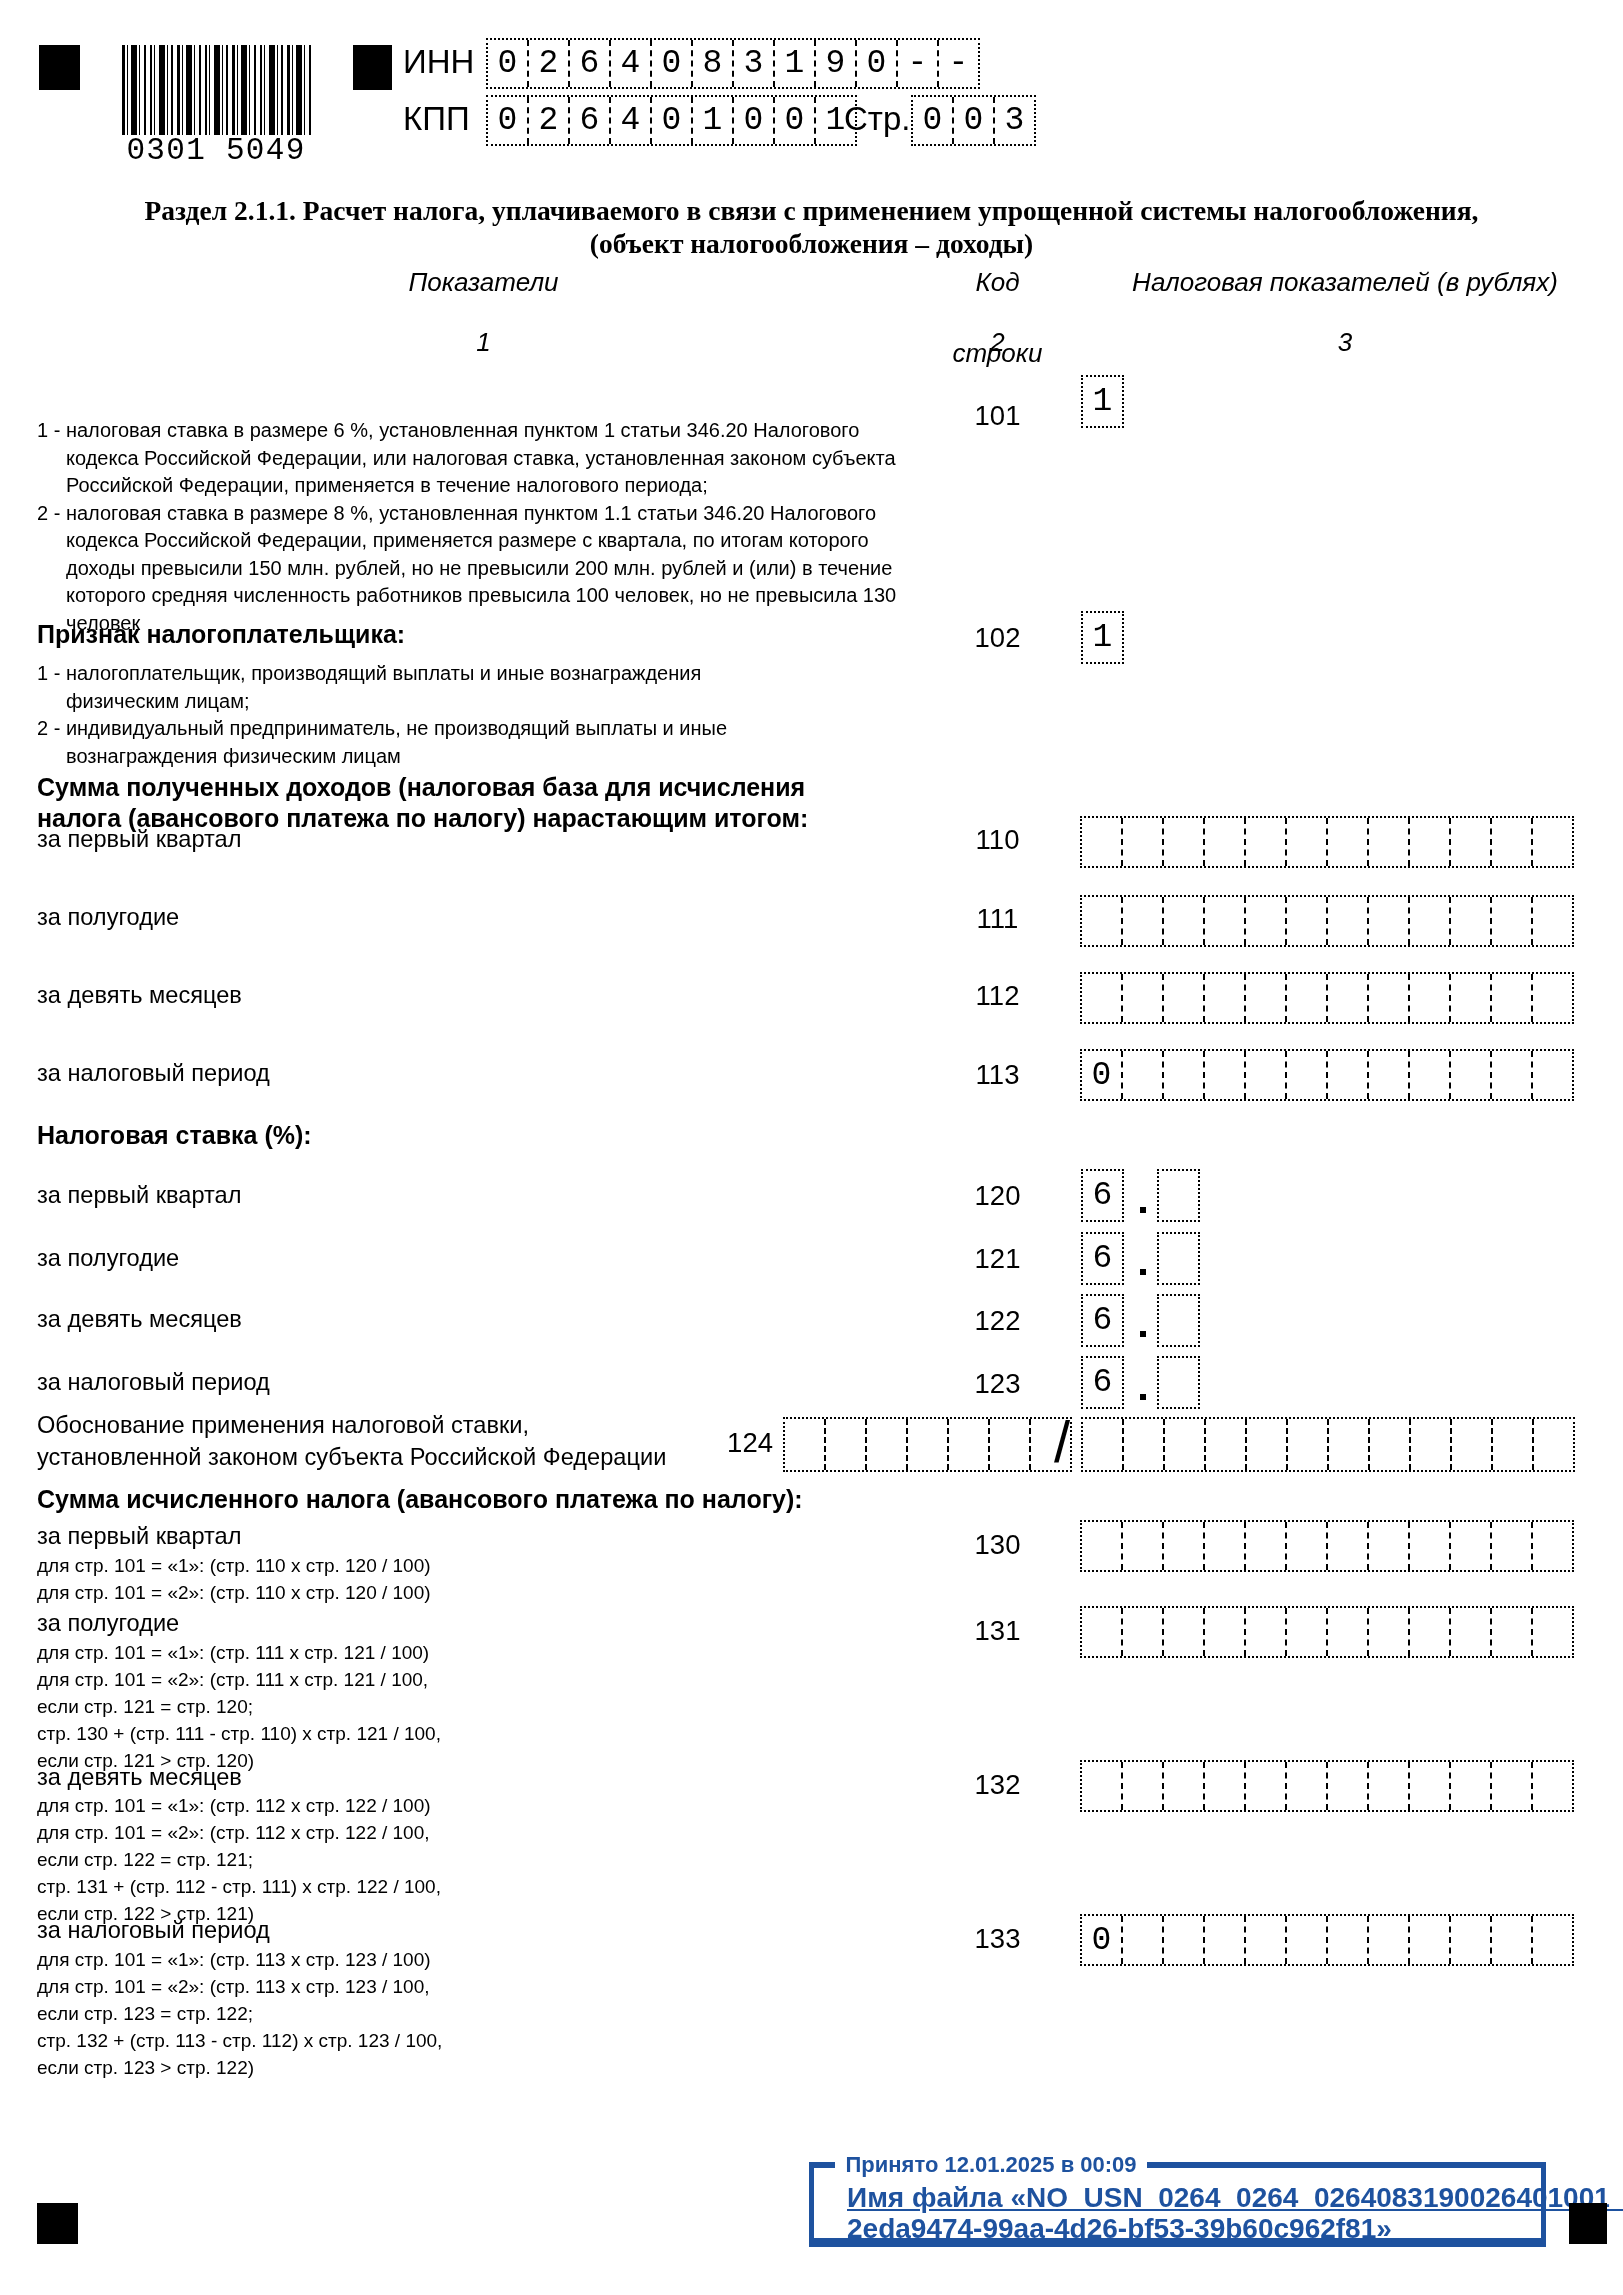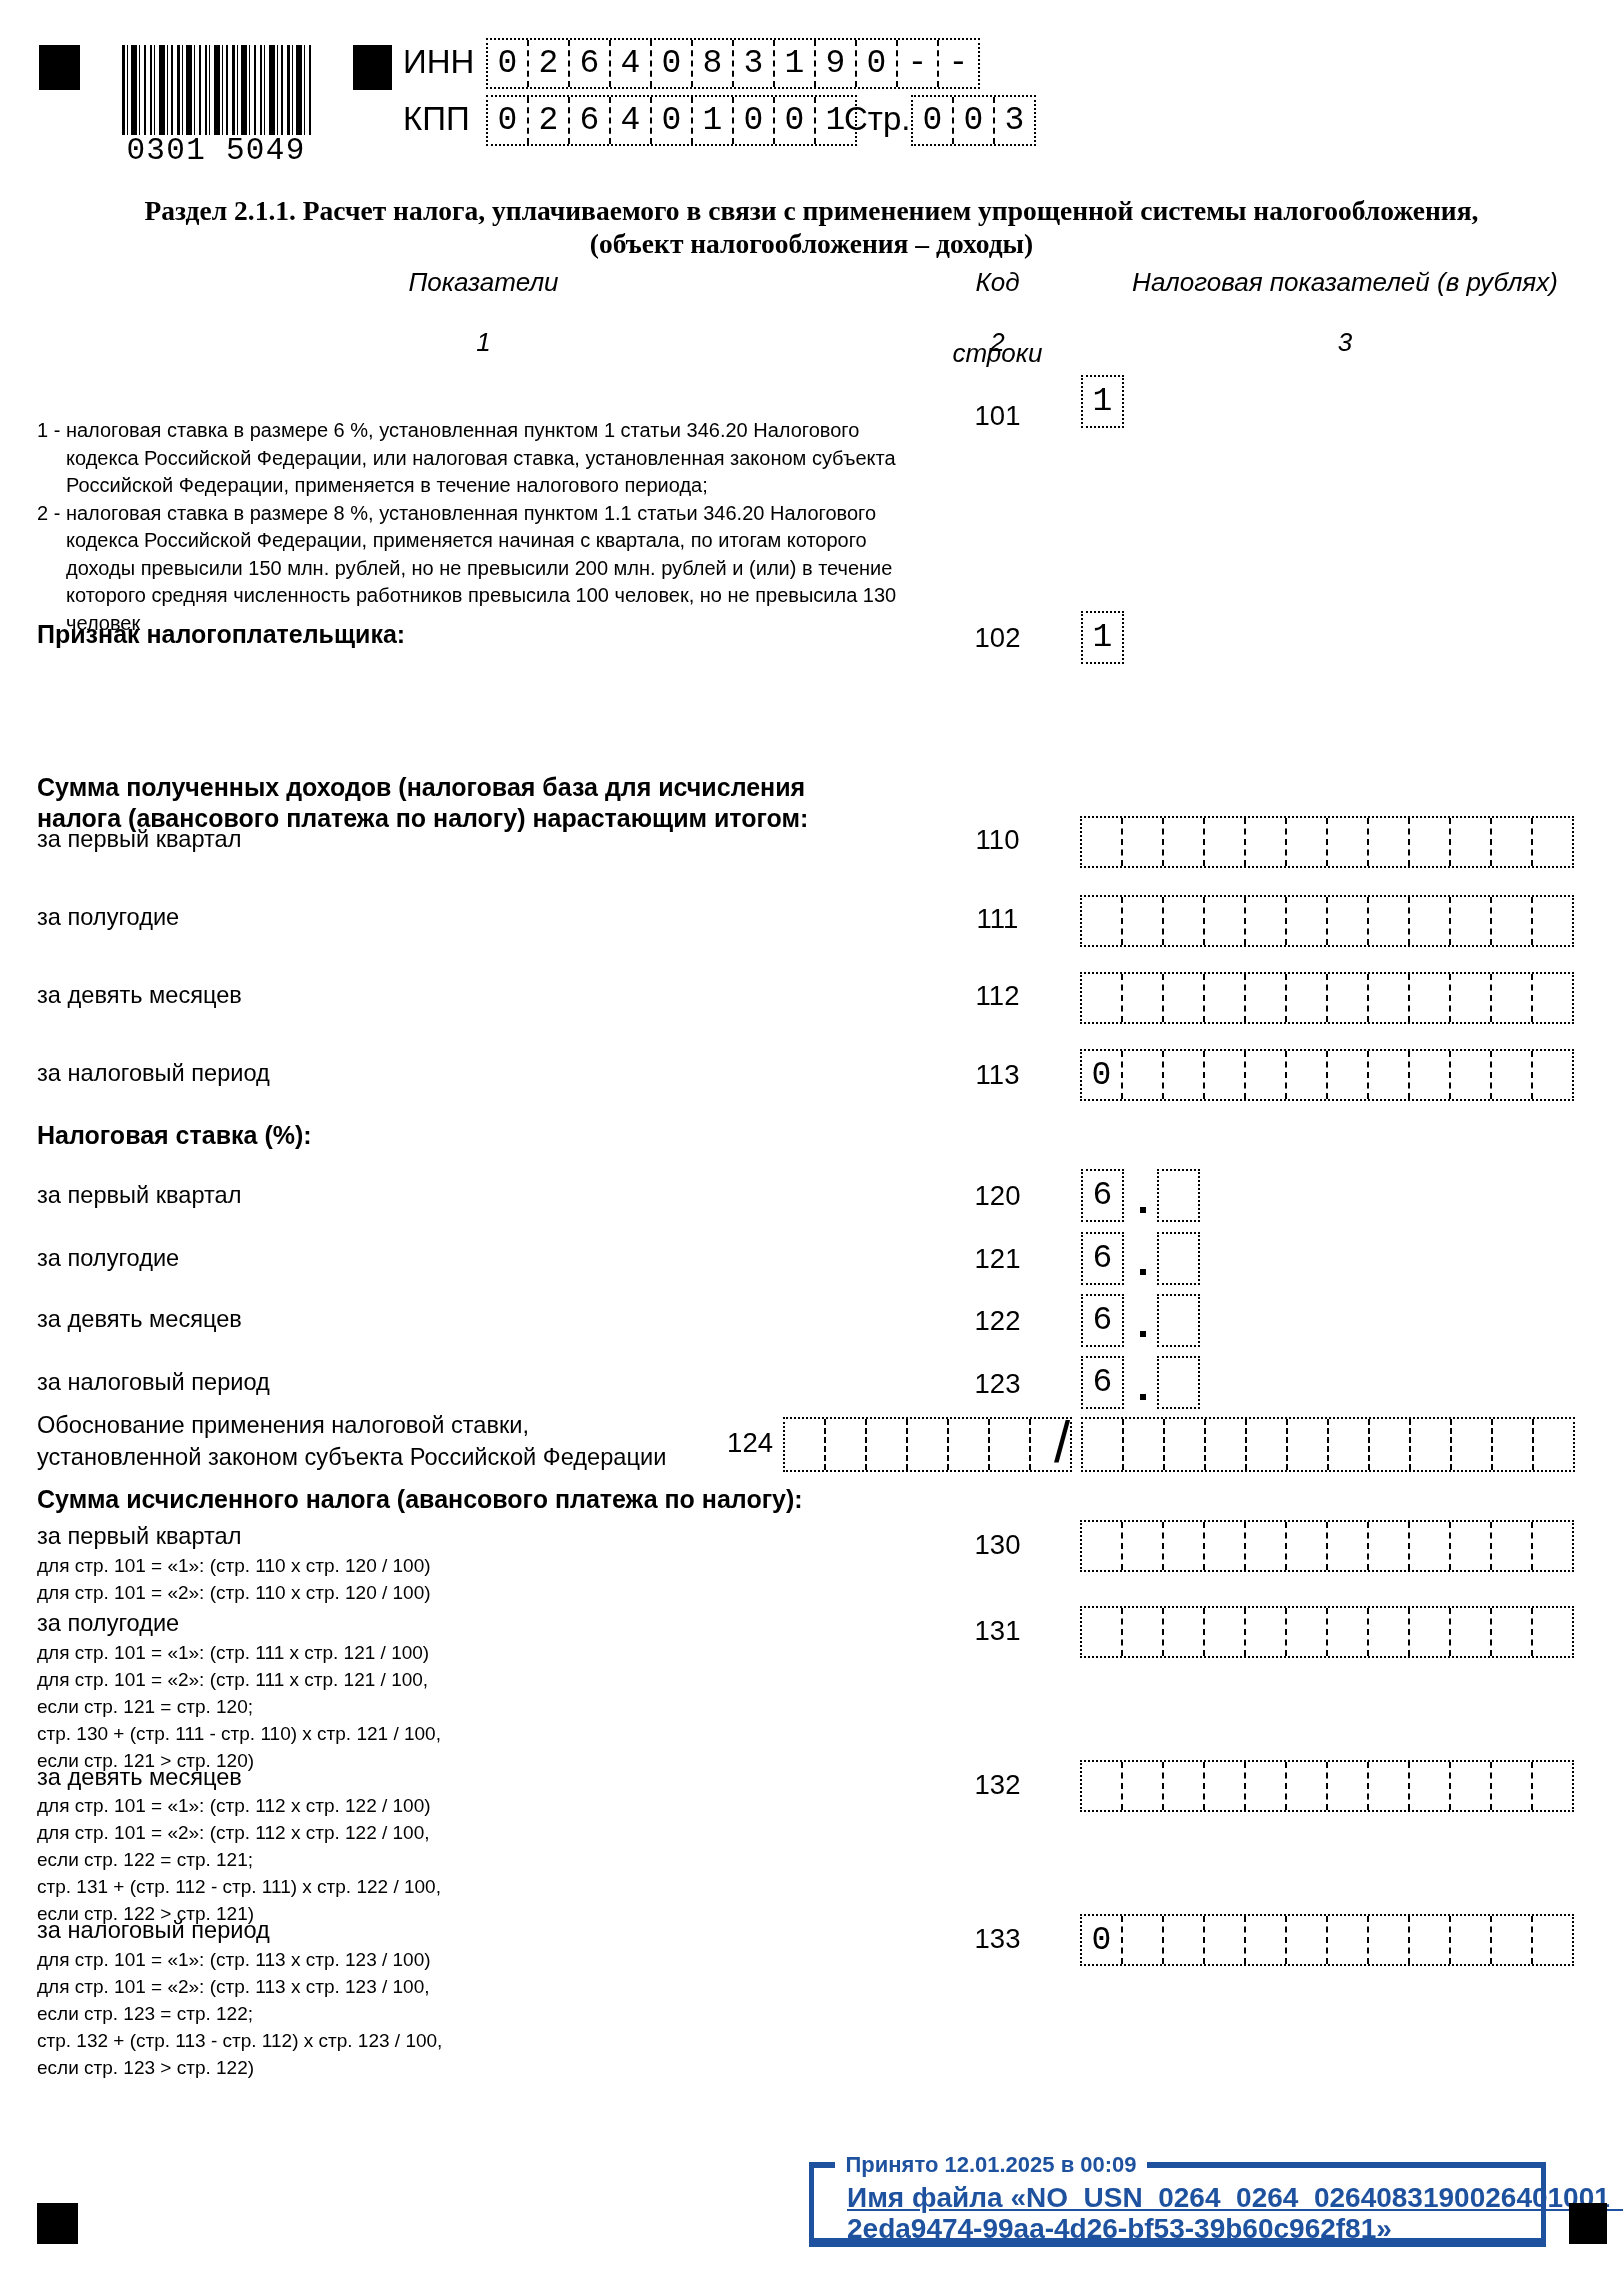--- a/index.html
+++ b/index.html
@@ -100,30 +100,36 @@
 
   <div class="code" style="top:400px;text-align:center;">101</div>
   <div class="cellrow" style="left:1081px;top:375px;height:49px;">
       <div class="cell">1</div>
     </div>
   <div class="options" style="top:417px;">
       <div class="line">1 - налоговая ставка в размере 6 %, установленная пунктом 1 статьи 346.20 Налогового</div>
       <div class="line indent">кодекса Российской Федерации, или налоговая ставка, установленная законом субъекта</div>
       <div class="line indent">Российской Федерации, применяется в течение налогового периода;</div>
       <div class="line">2 - налоговая ставка в размере 8 %, установленная пунктом 1.1 статьи 346.20 Налогового</div>
-      <div class="line indent">кодекса Российской Федерации, применяется начиная с квартала, по итогам которого</div>
+      <div class="line indent">кодекса Российской Федерации, применяется размере с квартала, по итогам которого</div>
       <div class="line indent">доходы превысили 150 млн. рублей, но не превысили 200 млн. рублей и (или) в течение</div>
       <div class="line indent">которого средняя численность работников превысила 100 человек, но не превысила 130</div>
       <div class="line indent">человек</div>
     </div>
 
   <div class="bold-header" style="top:619px;">Признак налогоплательщика:</div>
   <div class="code" style="top:622px;">102</div>
   <div class="cellrow" style="left:1081px;top:611px;height:49px;">
       <div class="cell">1</div>
+    </div>
+  <div class="options" style="top:660px;">
+      <div class="line">1 - налогоплательщик, производящий выплаты и иные вознаграждения</div>
+      <div class="line indent">физическим лицам;</div>
+      <div class="line">2 - индивидуальный предприниматель, не производящий выплаты и иные</div>
+      <div class="line indent">вознаграждения физическим лицам</div>
     </div>
 
   <div class="bold-header" style="top:772px;">
     <div>Сумма полученных доходов (налоговая база для исчисления</div>
     <div>налога (авансового платежа по налогу) нарастающим итогом:</div>
   </div>
 
   <div class="row-label" style="top:826px;">за первый квартал</div>
   <div class="code" style="top:824px;">110</div>
   <div class="cellrow" style="left:1080px;top:816px;height:48px;">

